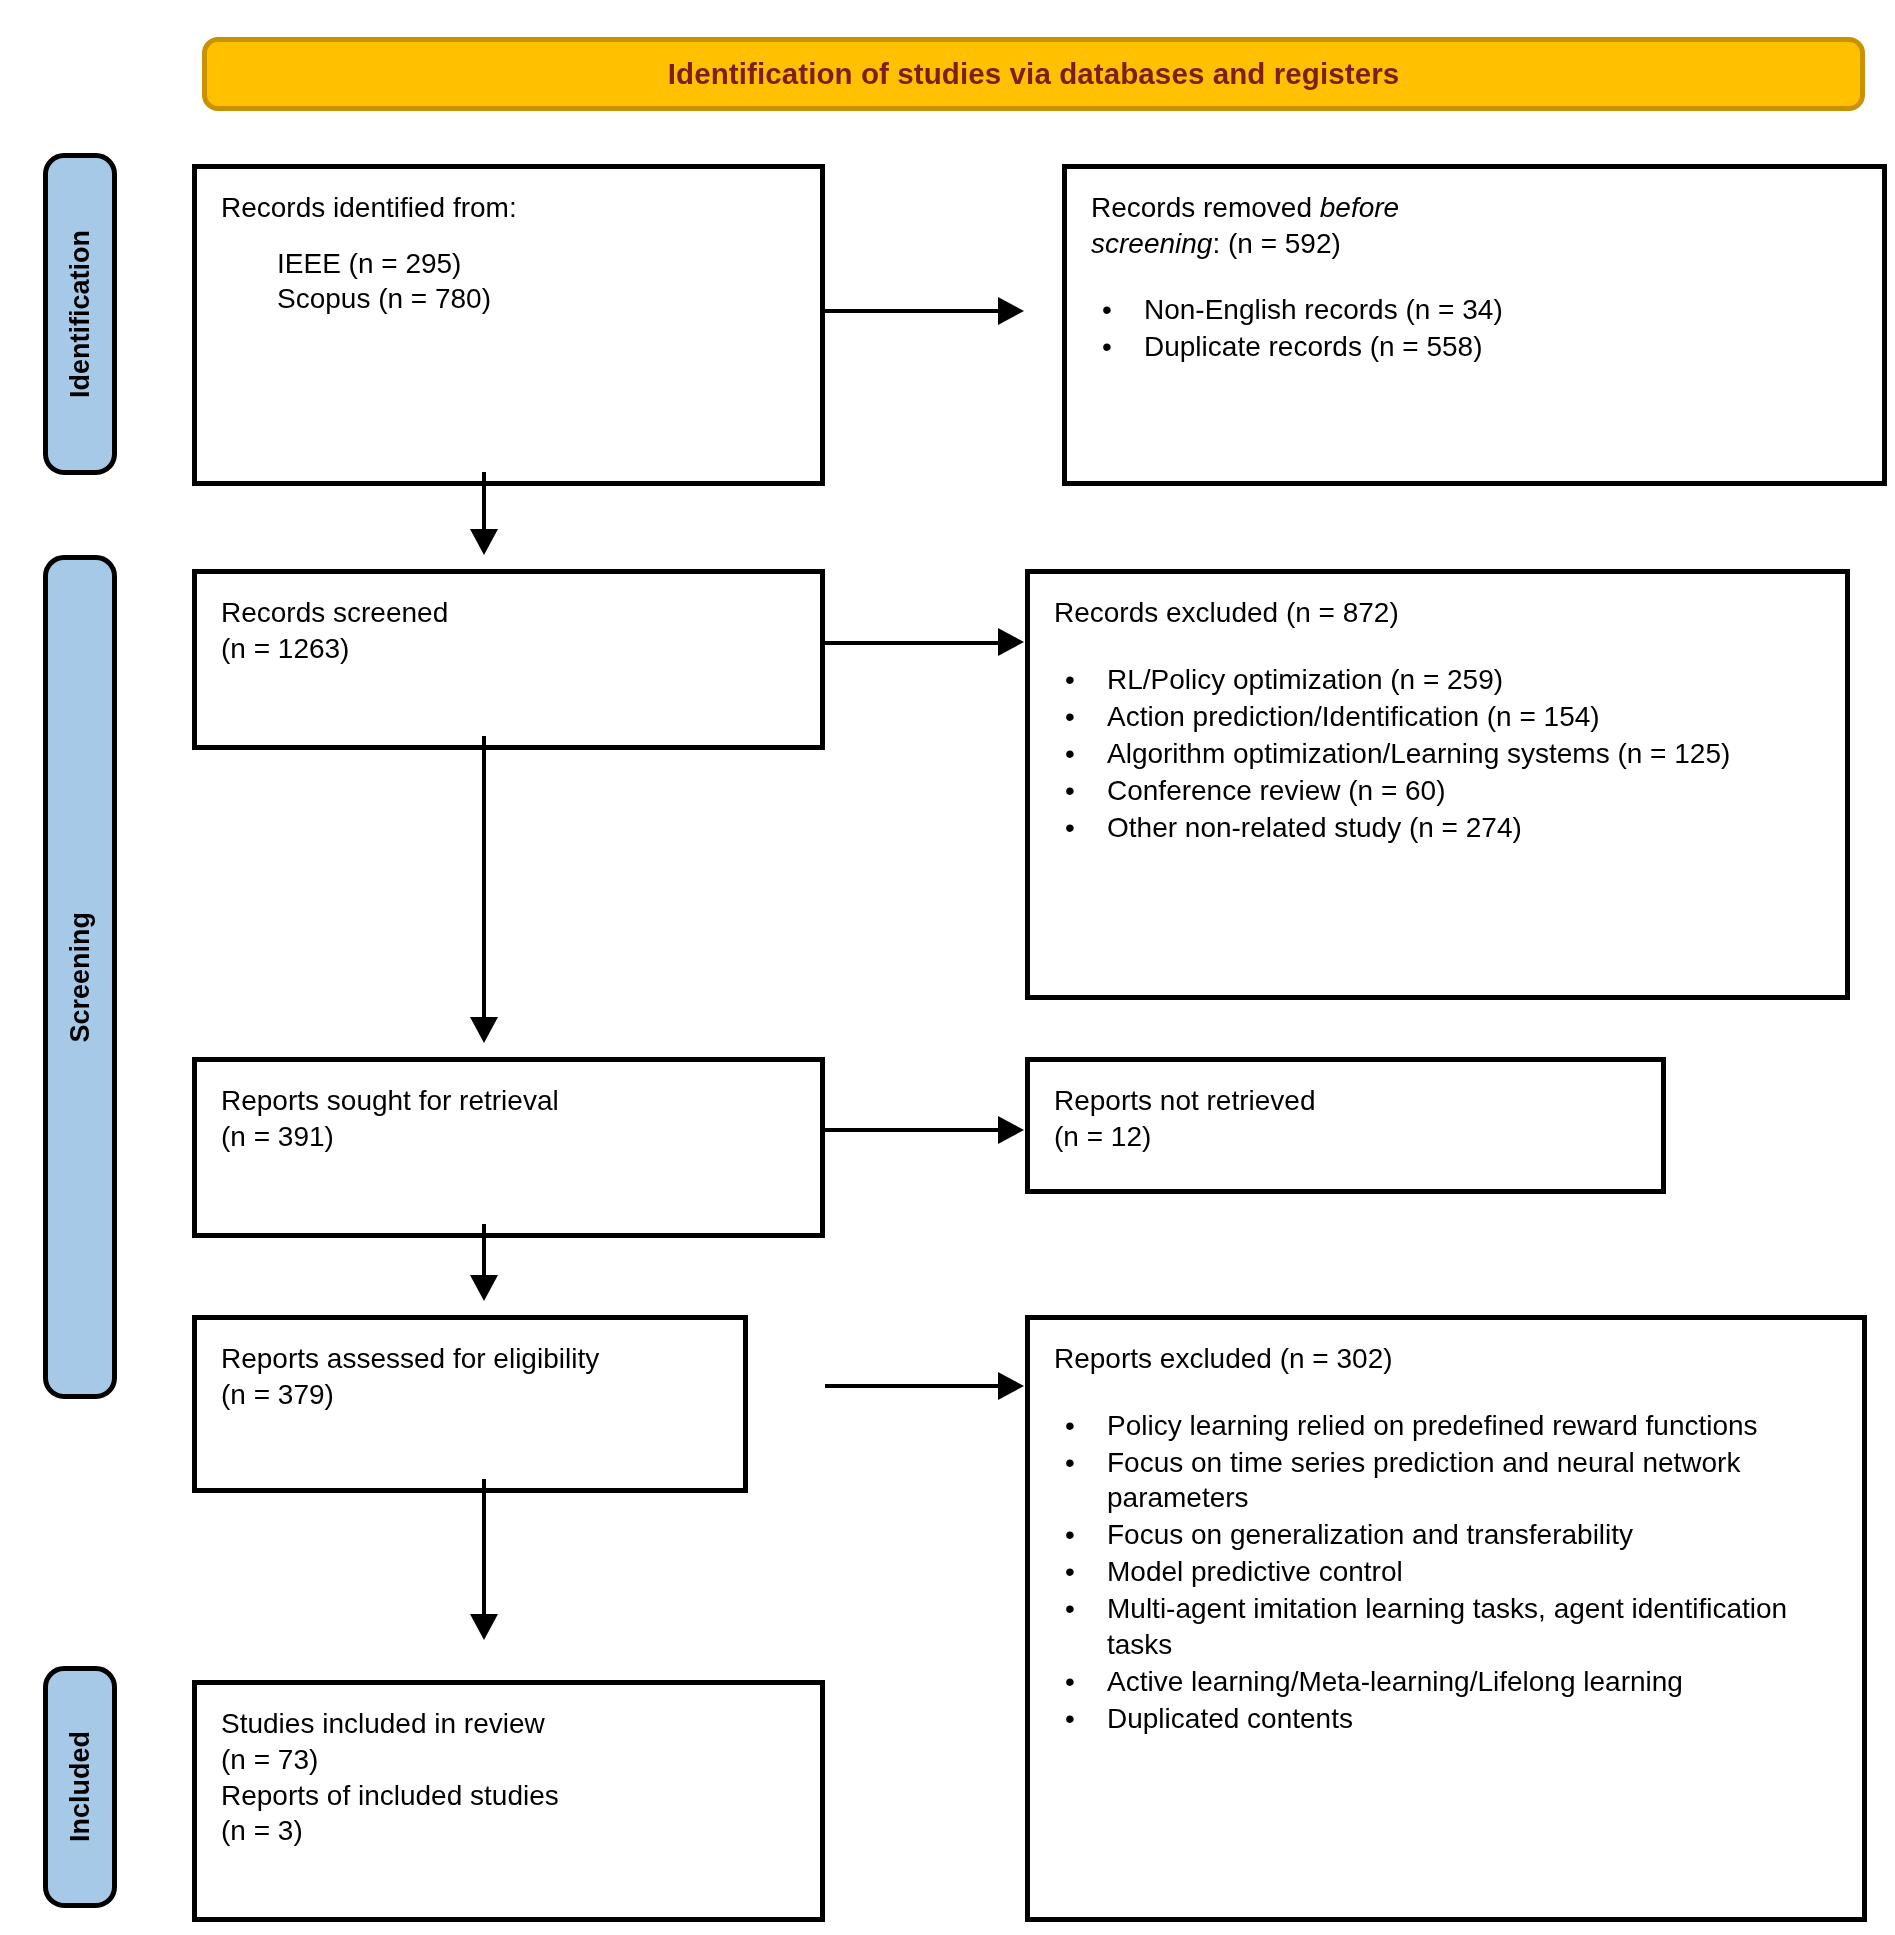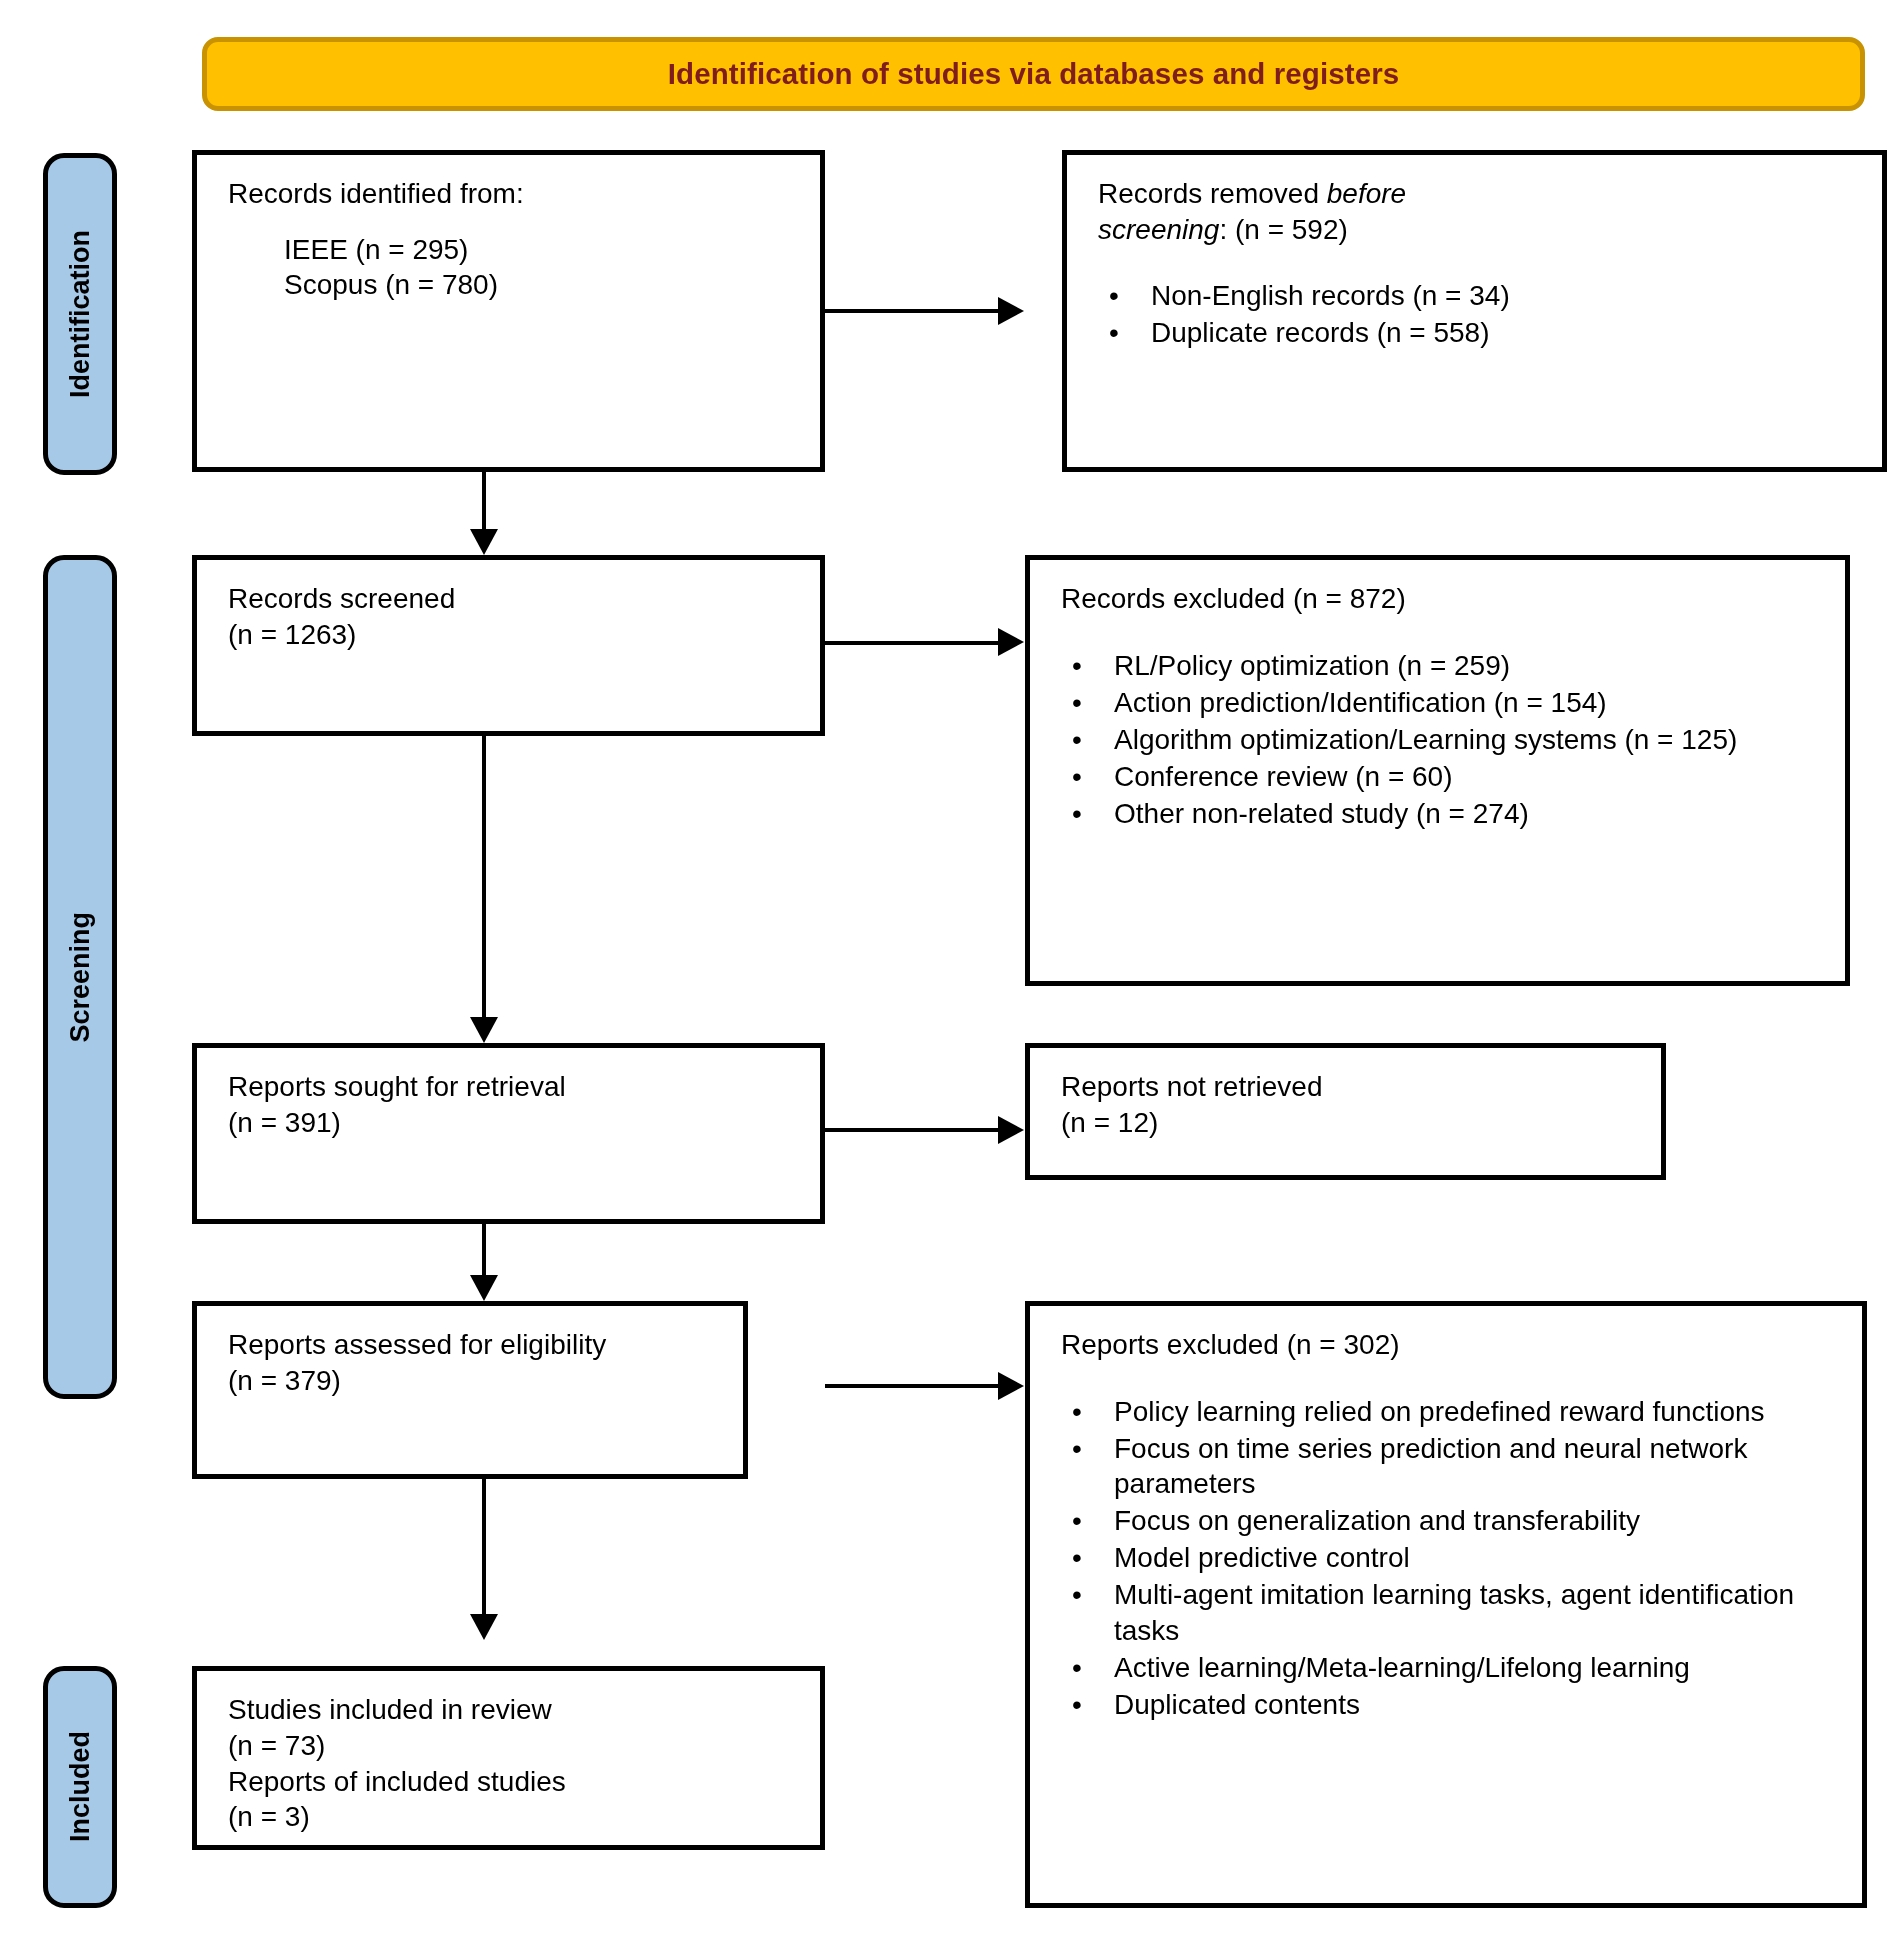--- a/index.html
+++ b/index.html
@@ -43,21 +43,22 @@
   #stage-identification{left:43px;top:153px;width:74px;height:322px;}
   #stage-screening     {left:43px;top:555px;width:74px;height:844px;}
   #stage-included      {left:43px;top:1666px;width:74px;height:242px;}
 
   
   .box{
     position:absolute;
     background:#fff;
     border:5.5px solid #000;
     box-sizing:border-box;
-    padding:21px 31px;
+    padding:21px 24px;
+    margin-top:14px;
   }
   .box .ln{
     font-size:28px;color:#000;line-height:1.28;
     white-space:pre-wrap;
   }
   .box .ln.indent{margin-left:56px;}
   .box .hd{margin-bottom:3.7px;}
   .spacer-sm{height:16px;}
   .spacer-md{height:27px;}
 
@@ -72,21 +73,21 @@
     position:absolute;left:11px;top:0;font-size:28px;line-height:1.28;
   }
 
   i.ital{font-style:italic;}
 
   
   #box-identified        {left:192px; top:150px;  width:633px; height:322px;}
   #box-screened          {left:192px; top:555px;  width:633px; height:181px;}
   #box-sought            {left:192px; top:1043px; width:633px; height:181px;}
   #box-assessed          {left:192px; top:1301px; width:556px; height:178px;}
-  #box-included          {left:192px; top:1666px; width:633px; height:184px;}
+  #box-included          {left:192px; top:1666px; width:633px; height:242px;}
 
   
   #box-removed           {left:1062px;top:150px;  width:825px; height:322px;}
   #box-records-excluded  {left:1025px;top:555px;  width:825px; height:431px;}
   #box-not-retrieved     {left:1025px;top:1043px; width:641px; height:137px;}
   #box-reports-excluded  {left:1025px;top:1301px; width:842px; height:607px;}
 
   
   .vline{position:absolute;width:4.3px;background:#000;}
   .hline{position:absolute;height:4.3px;background:#000;}

